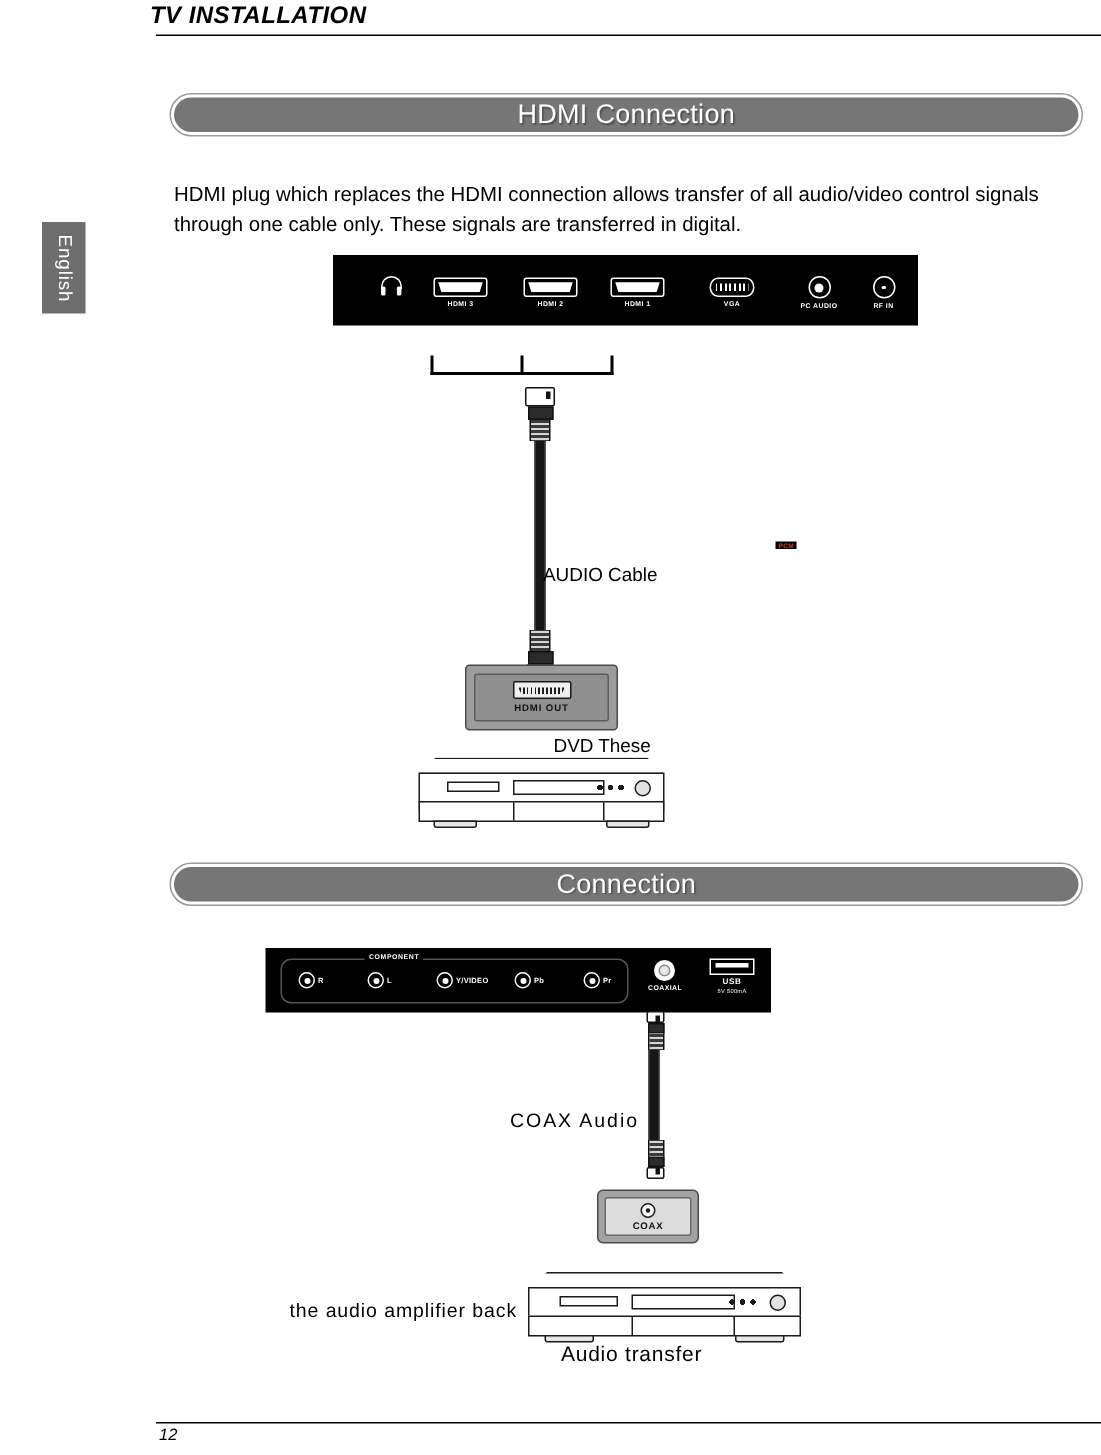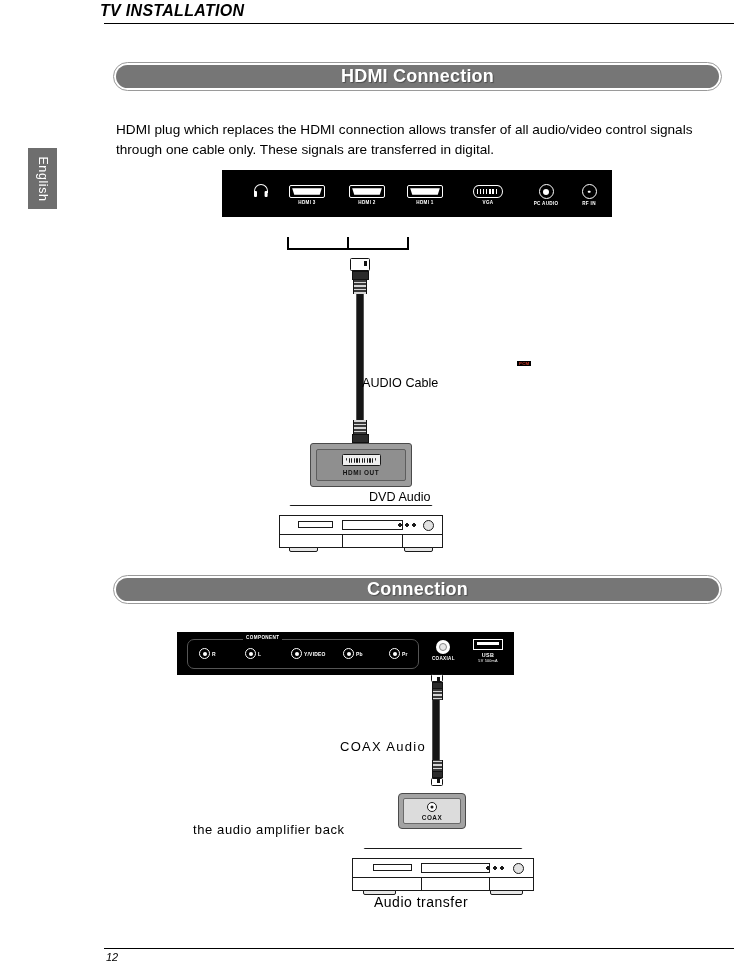--- a/index.html
+++ b/index.html
@@ -77,21 +77,21 @@
     width: 100%;
     height: 100%;
     border-radius: 13px;
     background: #767676;
     display: flex;
     align-items: center;
     justify-content: center;
   }
   .banner-inner .banner-text {
     color: #ffffff;
-    font-weight: bold;
+    font-weight: normal;
     font-size: 18px;
     letter-spacing: 0.2px;
     text-shadow: 1px 1px 1px rgba(0,0,0,0.35);
   }
   #banner-hdmi { top: 62px; }
   #banner-connection { top: 575px; }
 
   
   .intro-text {
     position: absolute;
@@ -653,21 +653,21 @@
   .amp-coax-inner .cap {
     font-size: 6.4px;
     font-weight: bold;
     letter-spacing: 0.5px;
     margin-top: 2px;
     color: #111;
   }
   .amp-back-label {
     position: absolute;
     left: 193px;
-    top: 822px;
+    top: 866px;
     font-size: 13px;
     letter-spacing: 0.6px;
     white-space: nowrap;
   }
   .amp-name-label {
     position: absolute;
     left: 374px;
     top: 894px;
     font-size: 14px;
     letter-spacing: 0.5px;
@@ -775,21 +775,21 @@
 </div>
 
 <div class="cable-label">AUDIO Cable</div>
 
 <div class="dvd-back">
   <div class="dvd-back-inner">
     <div class="dvd-hdmi-port"></div>
     <div class="dvd-port-label">HDMI OUT</div>
   </div>
 </div>
-<div class="dvd-back-label">DVD Audio</div>
+<div class="dvd-back-label">DVD These</div>
 
 <div class="device" id="dvd-device">
   <div class="top-plate"></div>
   <div class="front">
     <div class="display"></div>
     <div class="tray"></div>
     <div class="dots"></div>
     <div class="knob"></div>
   </div>
   <div class="lower">

